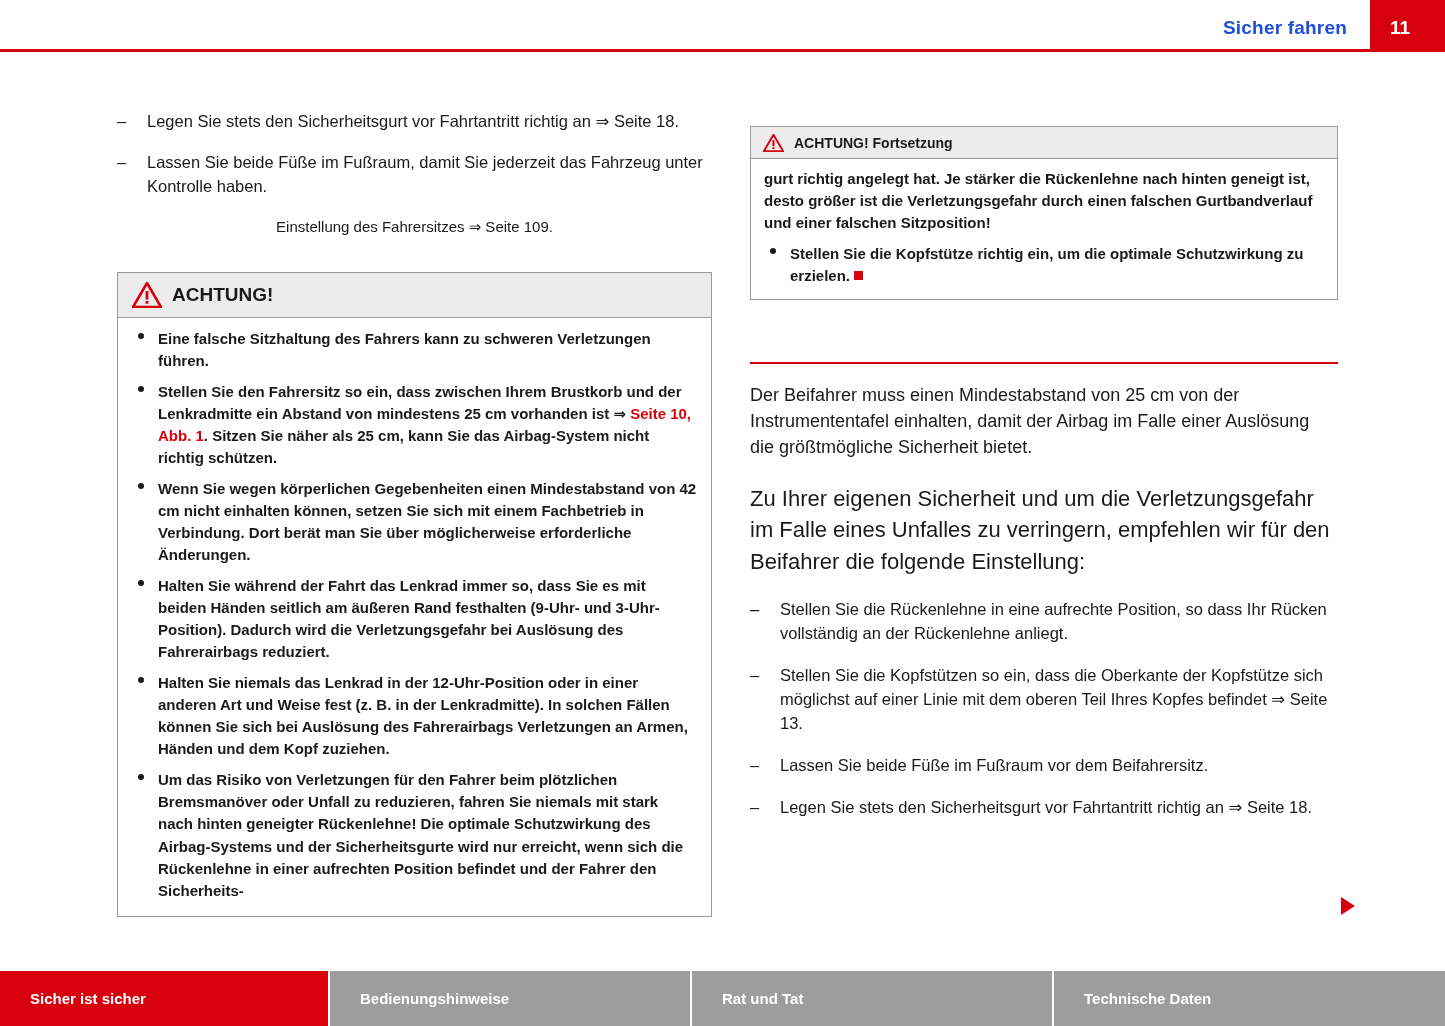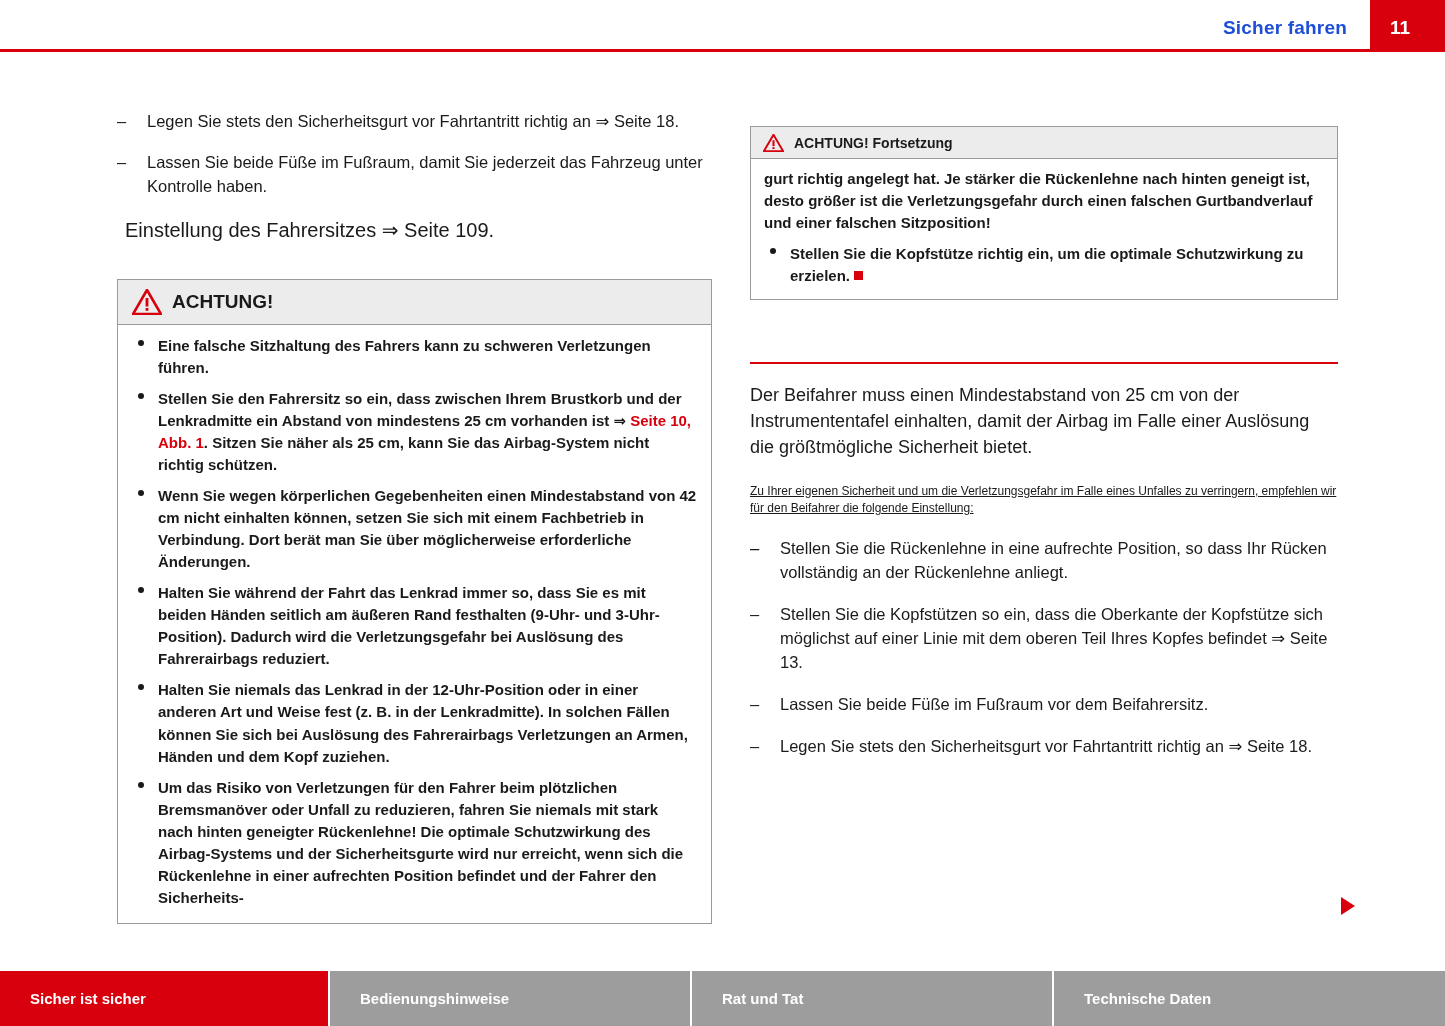--- a/index.html
+++ b/index.html
@@ -83,23 +83,24 @@
     line-height: 1.45;
     margin-bottom: 17px;
   }
   .bullet-item .dash {
     position: absolute;
     left: 0;
     top: 0;
     font-size: 16.5px;
   }
   .para-small {
-    font-size: 20px;
-    line-height: 1.45;
-    margin: 8px;
+    font-size: 15px;
+    line-height: 1.45;
+    margin: 0;
+    text-align: center;
   }
   .arrow {
     font-family: "DejaVu Sans", sans-serif;
   }
 
   
   .warnbox {
     border: 1px solid #9a9a9a;
     background: #ffffff;
     box-sizing: border-box;
@@ -189,24 +190,23 @@
     height: 2px;
     background: #d9000d;
     margin-bottom: 18px;
   }
   .lead {
     font-size: 18px;
     line-height: 1.45;
     margin: 0 0 22px 0;
   }
   .body-para {
-    font-size: 12px;
+    font-size: 22px;
     line-height: 1.45;
     margin: 0 0 20px 0;
-    text-decoration: underline;
   }
   .r-item {
     position: relative;
     padding-left: 30px;
     font-size: 16.5px;
     line-height: 1.45;
     margin-bottom: 18px;
   }
   .r-item .dash {
     position: absolute;

